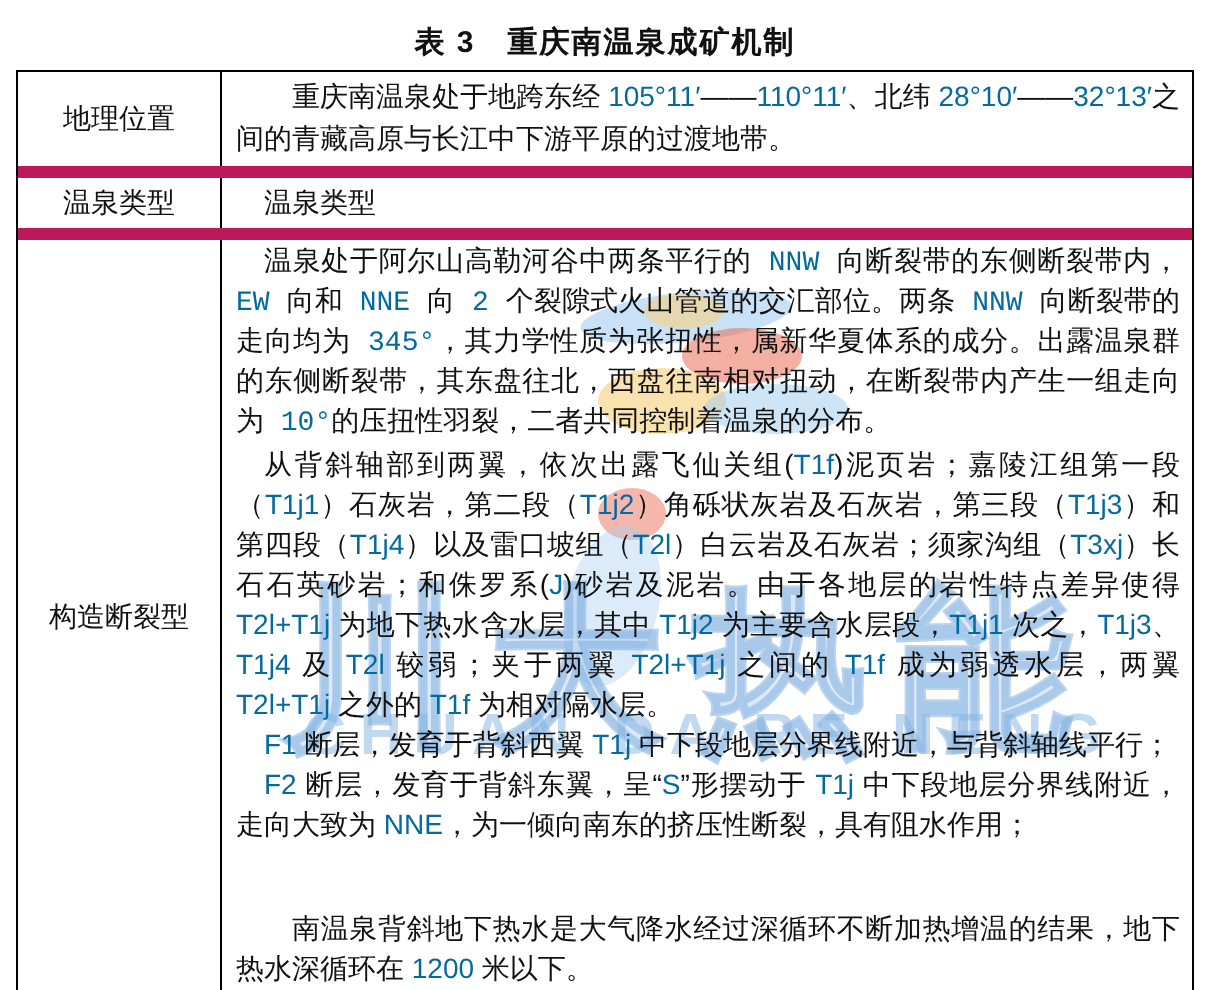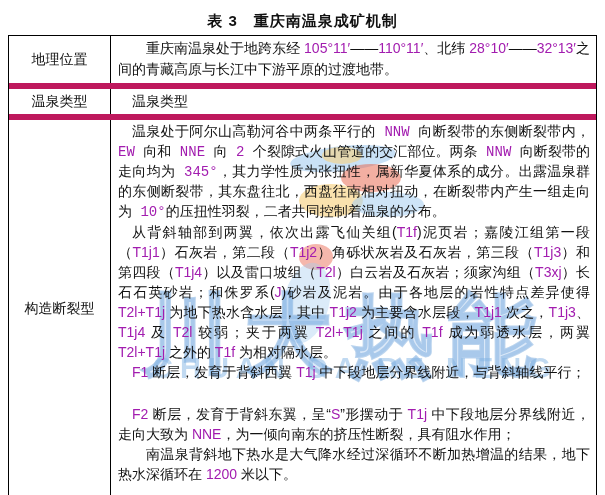--- a/index.html
+++ b/index.html
@@ -41,21 +41,21 @@
     padding:2px 6px 3px 7px;
     font-size:14px;
     line-height:20px;
     text-align:justify;
   }
   .row-geo .cell-content{line-height:21px;}
   .row-geo{min-height:43px;}
   .row-type{min-height:22px;}
   .row-mech{min-height:377px;}
   .para{margin:0;}
-  .lat{color:#a21caf;}
+  .lat{color:#0369a1;}
   
   .wm{position:absolute;z-index:0;pointer-events:none;}
   .wm-cn{
     left:142px;top:276px;
     font-size:88px;font-weight:bold;
     letter-spacing:14px;
     color:rgba(140,185,232,0.32);
     -webkit-text-stroke:2px rgba(120,170,222,0.5);
     white-space:nowrap;
     font-family:Liberation Sans, sans-serif;
@@ -108,19 +108,19 @@
           <p class="para" style="text-indent: 1em;">温泉类型</p>
         </div>
     </div>
 
     <div class="row row-mech">
       <div class="cell-label">构造断裂型</div>
       <div class="cell-content">
           <p class="para" style="text-indent: 1em; font-family: Liberation Mono, monospace;">温泉处于阿尔山高勒河谷中两条平行的 <span class="lat">NNW</span> 向断裂带的东侧断裂带内，<span class="lat">EW</span> 向和 <span class="lat">NNE</span> 向 <span class="lat">2</span> 个裂隙式火山管道的交汇部位。两条 <span class="lat">NNW</span> 向断裂带的走向均为 <span class="lat">345°</span>，其力学性质为张扭性，属新华夏体系的成分。出露温泉群的东侧断裂带，其东盘往北，西盘往南相对扭动，在断裂带内产生一组走向为 <span class="lat">10°</span>的压扭性羽裂，二者共同控制着温泉的分布。</p>
           <p class="para" style="text-indent: 1em;">从背斜轴部到两翼，依次出露飞仙关组(<span class="lat">T1f</span>)泥页岩；嘉陵江组第一段（<span class="lat">T1j1</span>）石灰岩，第二段（<span class="lat">T1j2</span>）角砾状灰岩及石灰岩，第三段（<span class="lat">T1j3</span>）和第四段（<span class="lat">T1j4</span>）以及雷口坡组（<span class="lat">T2l</span>）白云岩及石灰岩；须家沟组（<span class="lat">T3xj</span>）长石石英砂岩；和侏罗系(<span class="lat">J</span>)砂岩及泥岩。由于各地层的岩性特点差异使得 <span class="lat">T2l+T1j</span> 为地下热水含水层，其中 <span class="lat">T1j2</span> 为主要含水层段，<span class="lat">T1j1</span> 次之，<span class="lat">T1j3</span>、<span class="lat">T1j4</span> 及 <span class="lat">T2l</span> 较弱；夹于两翼 <span class="lat">T2l+T1j</span> 之间的 <span class="lat">T1f</span> 成为弱透水层，两翼 <span class="lat">T2l+T1j</span> 之外的 <span class="lat">T1f</span> 为相对隔水层。</p>
           <p class="para" style="text-indent: 1em;"><span class="lat">F1</span> 断层，发育于背斜西翼 <span class="lat">T1j</span> 中下段地层分界线附近，与背斜轴线平行；</p>
-          <p class="para" style="text-indent: 1em; margin-top: 22px;"><span class="lat">F2</span> 断层，发育于背斜东翼，呈“<span class="lat">S</span>”形摆动于 <span class="lat">T1j</span> 中下段地层分界线附近，走向大致为 <span class="lat">NNE</span>，为一倾向南东的挤压性断裂，具有阻水作用；</p>
-          <p class="para" style="text-indent: 2em;">南温泉背斜地下热水是大气降水经过深循环不断加热增温的结果，地下热水深循环在 <span class="lat">1200</span> 米以下。</p>
+          <p class="para" style="text-indent: 1em;"><span class="lat">F2</span> 断层，发育于背斜东翼，呈“<span class="lat">S</span>”形摆动于 <span class="lat">T1j</span> 中下段地层分界线附近，走向大致为 <span class="lat">NNE</span>，为一倾向南东的挤压性断裂，具有阻水作用；</p>
+          <p class="para" style="text-indent: 2em; margin-top: 32px;">南温泉背斜地下热水是大气降水经过深循环不断加热增温的结果，地下热水深循环在 <span class="lat">1200</span> 米以下。</p>
         </div>
     </div>
 
   </div>
 </div>
 
 </body></html>

